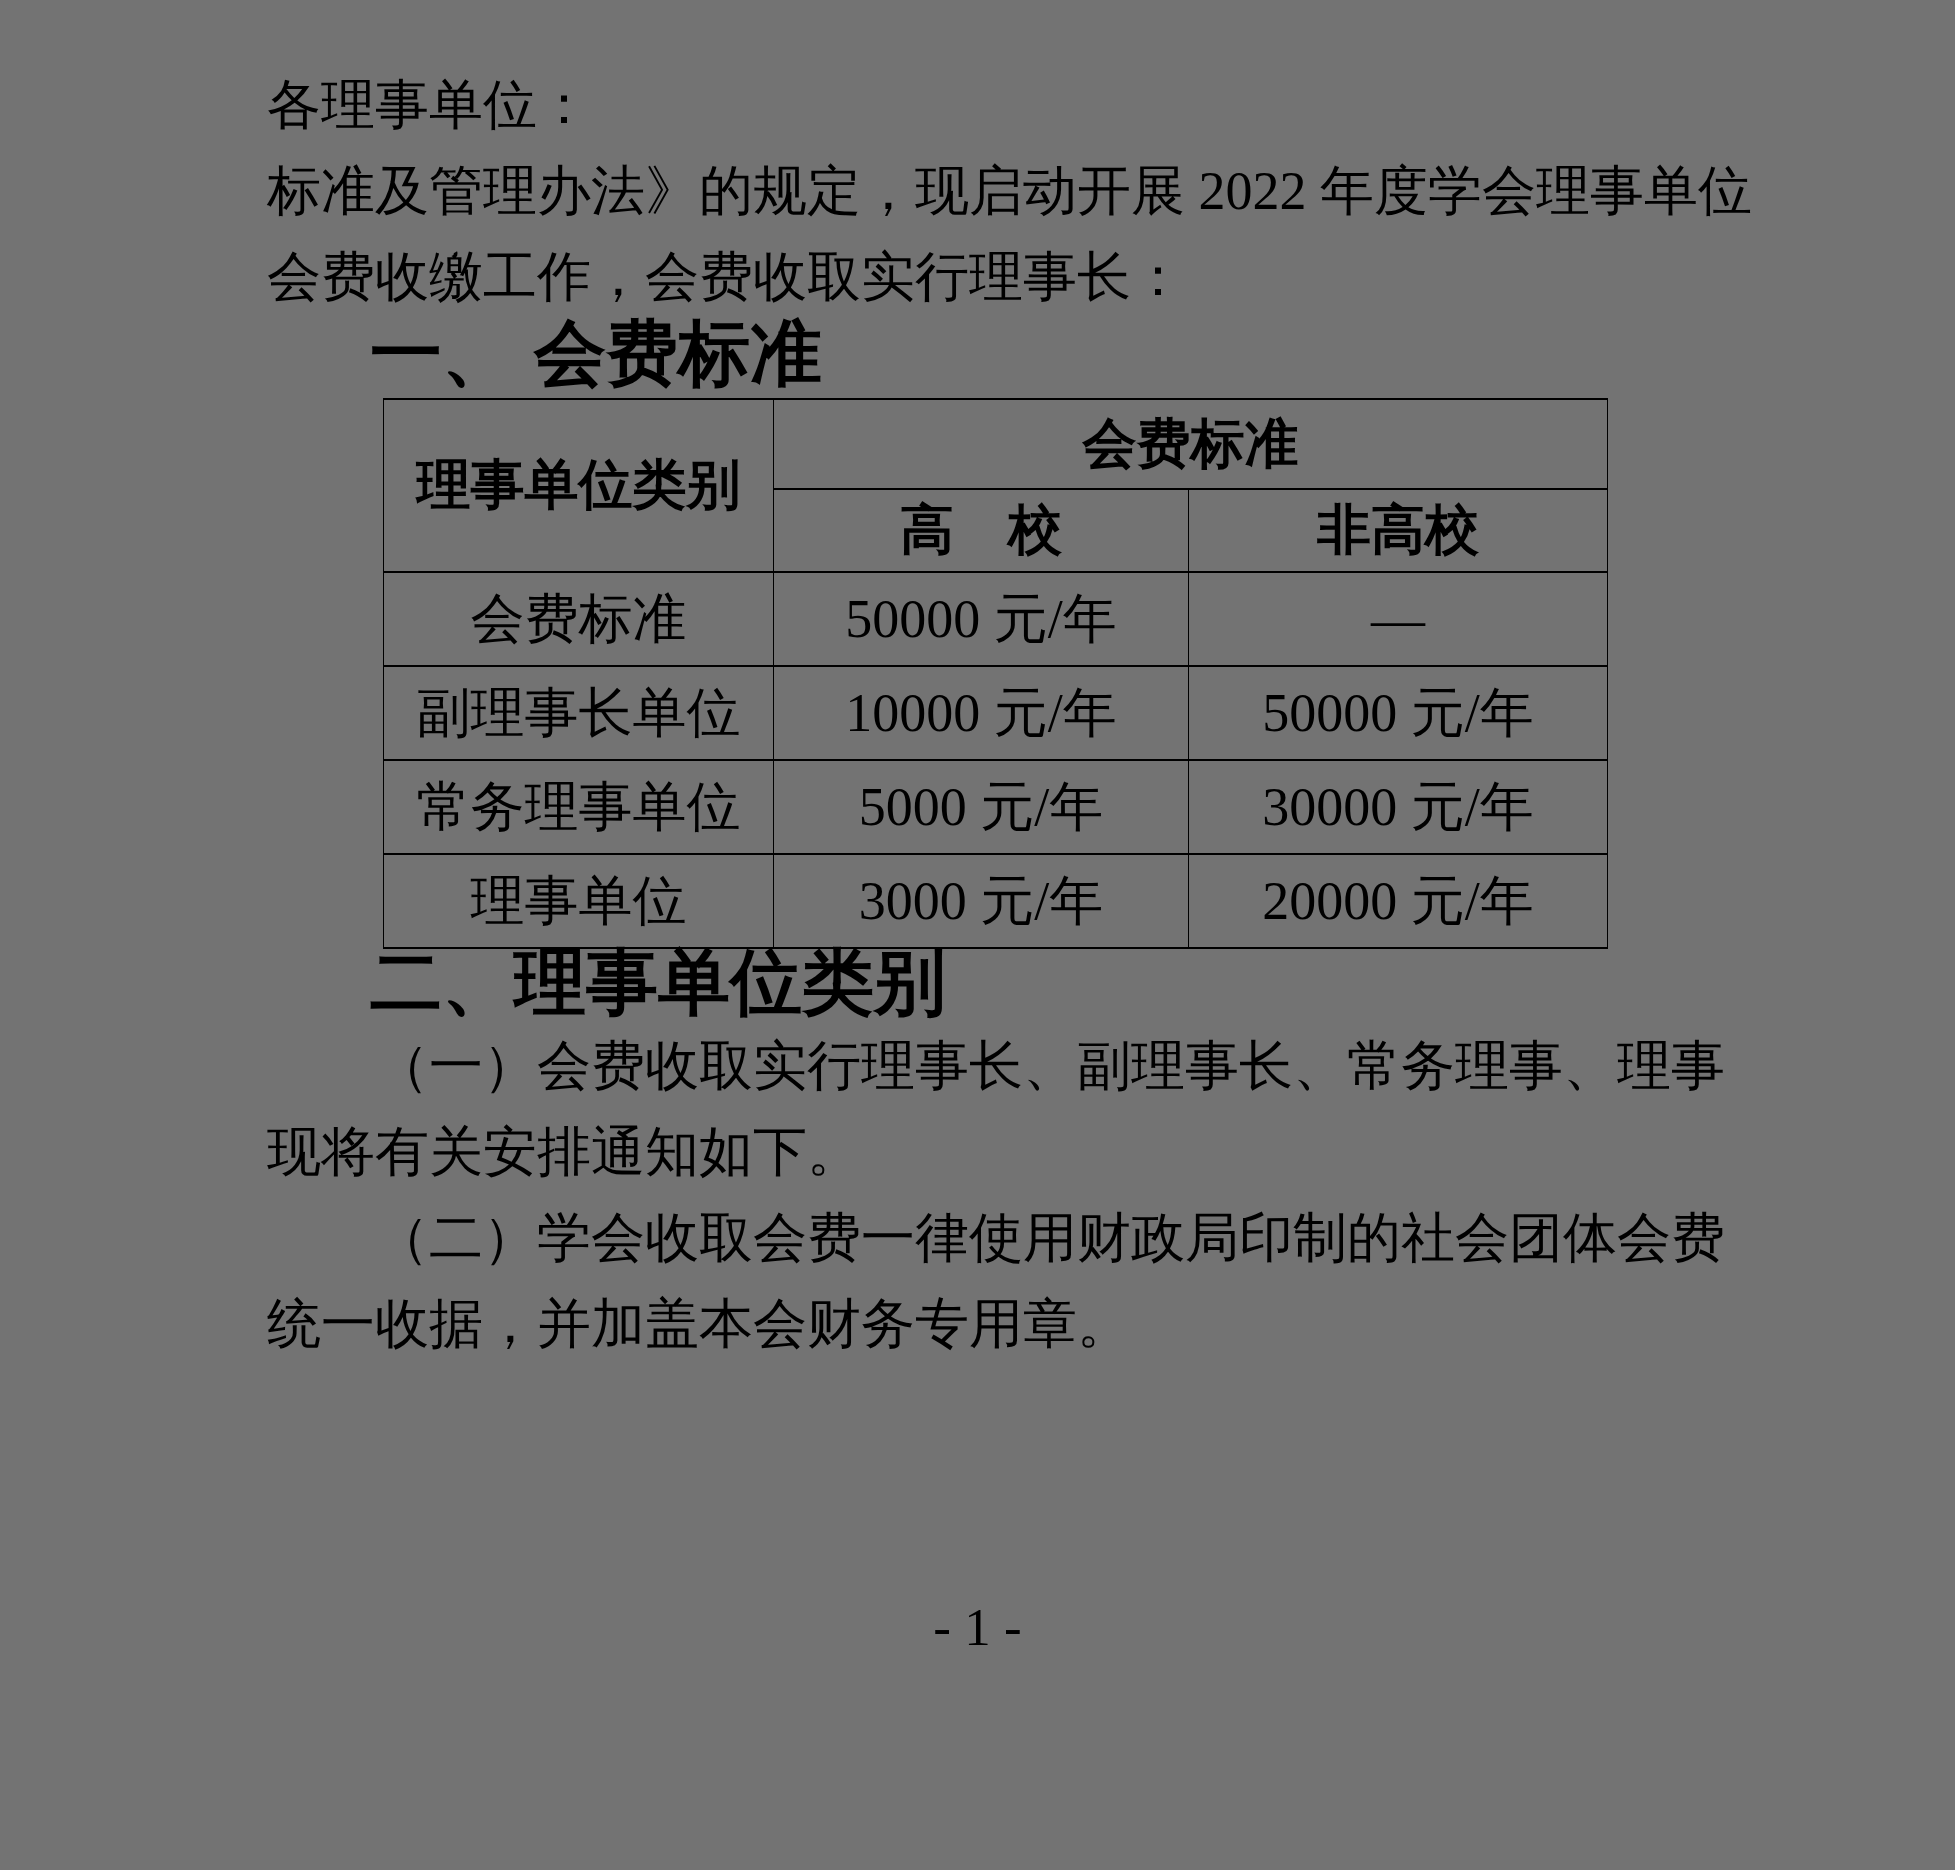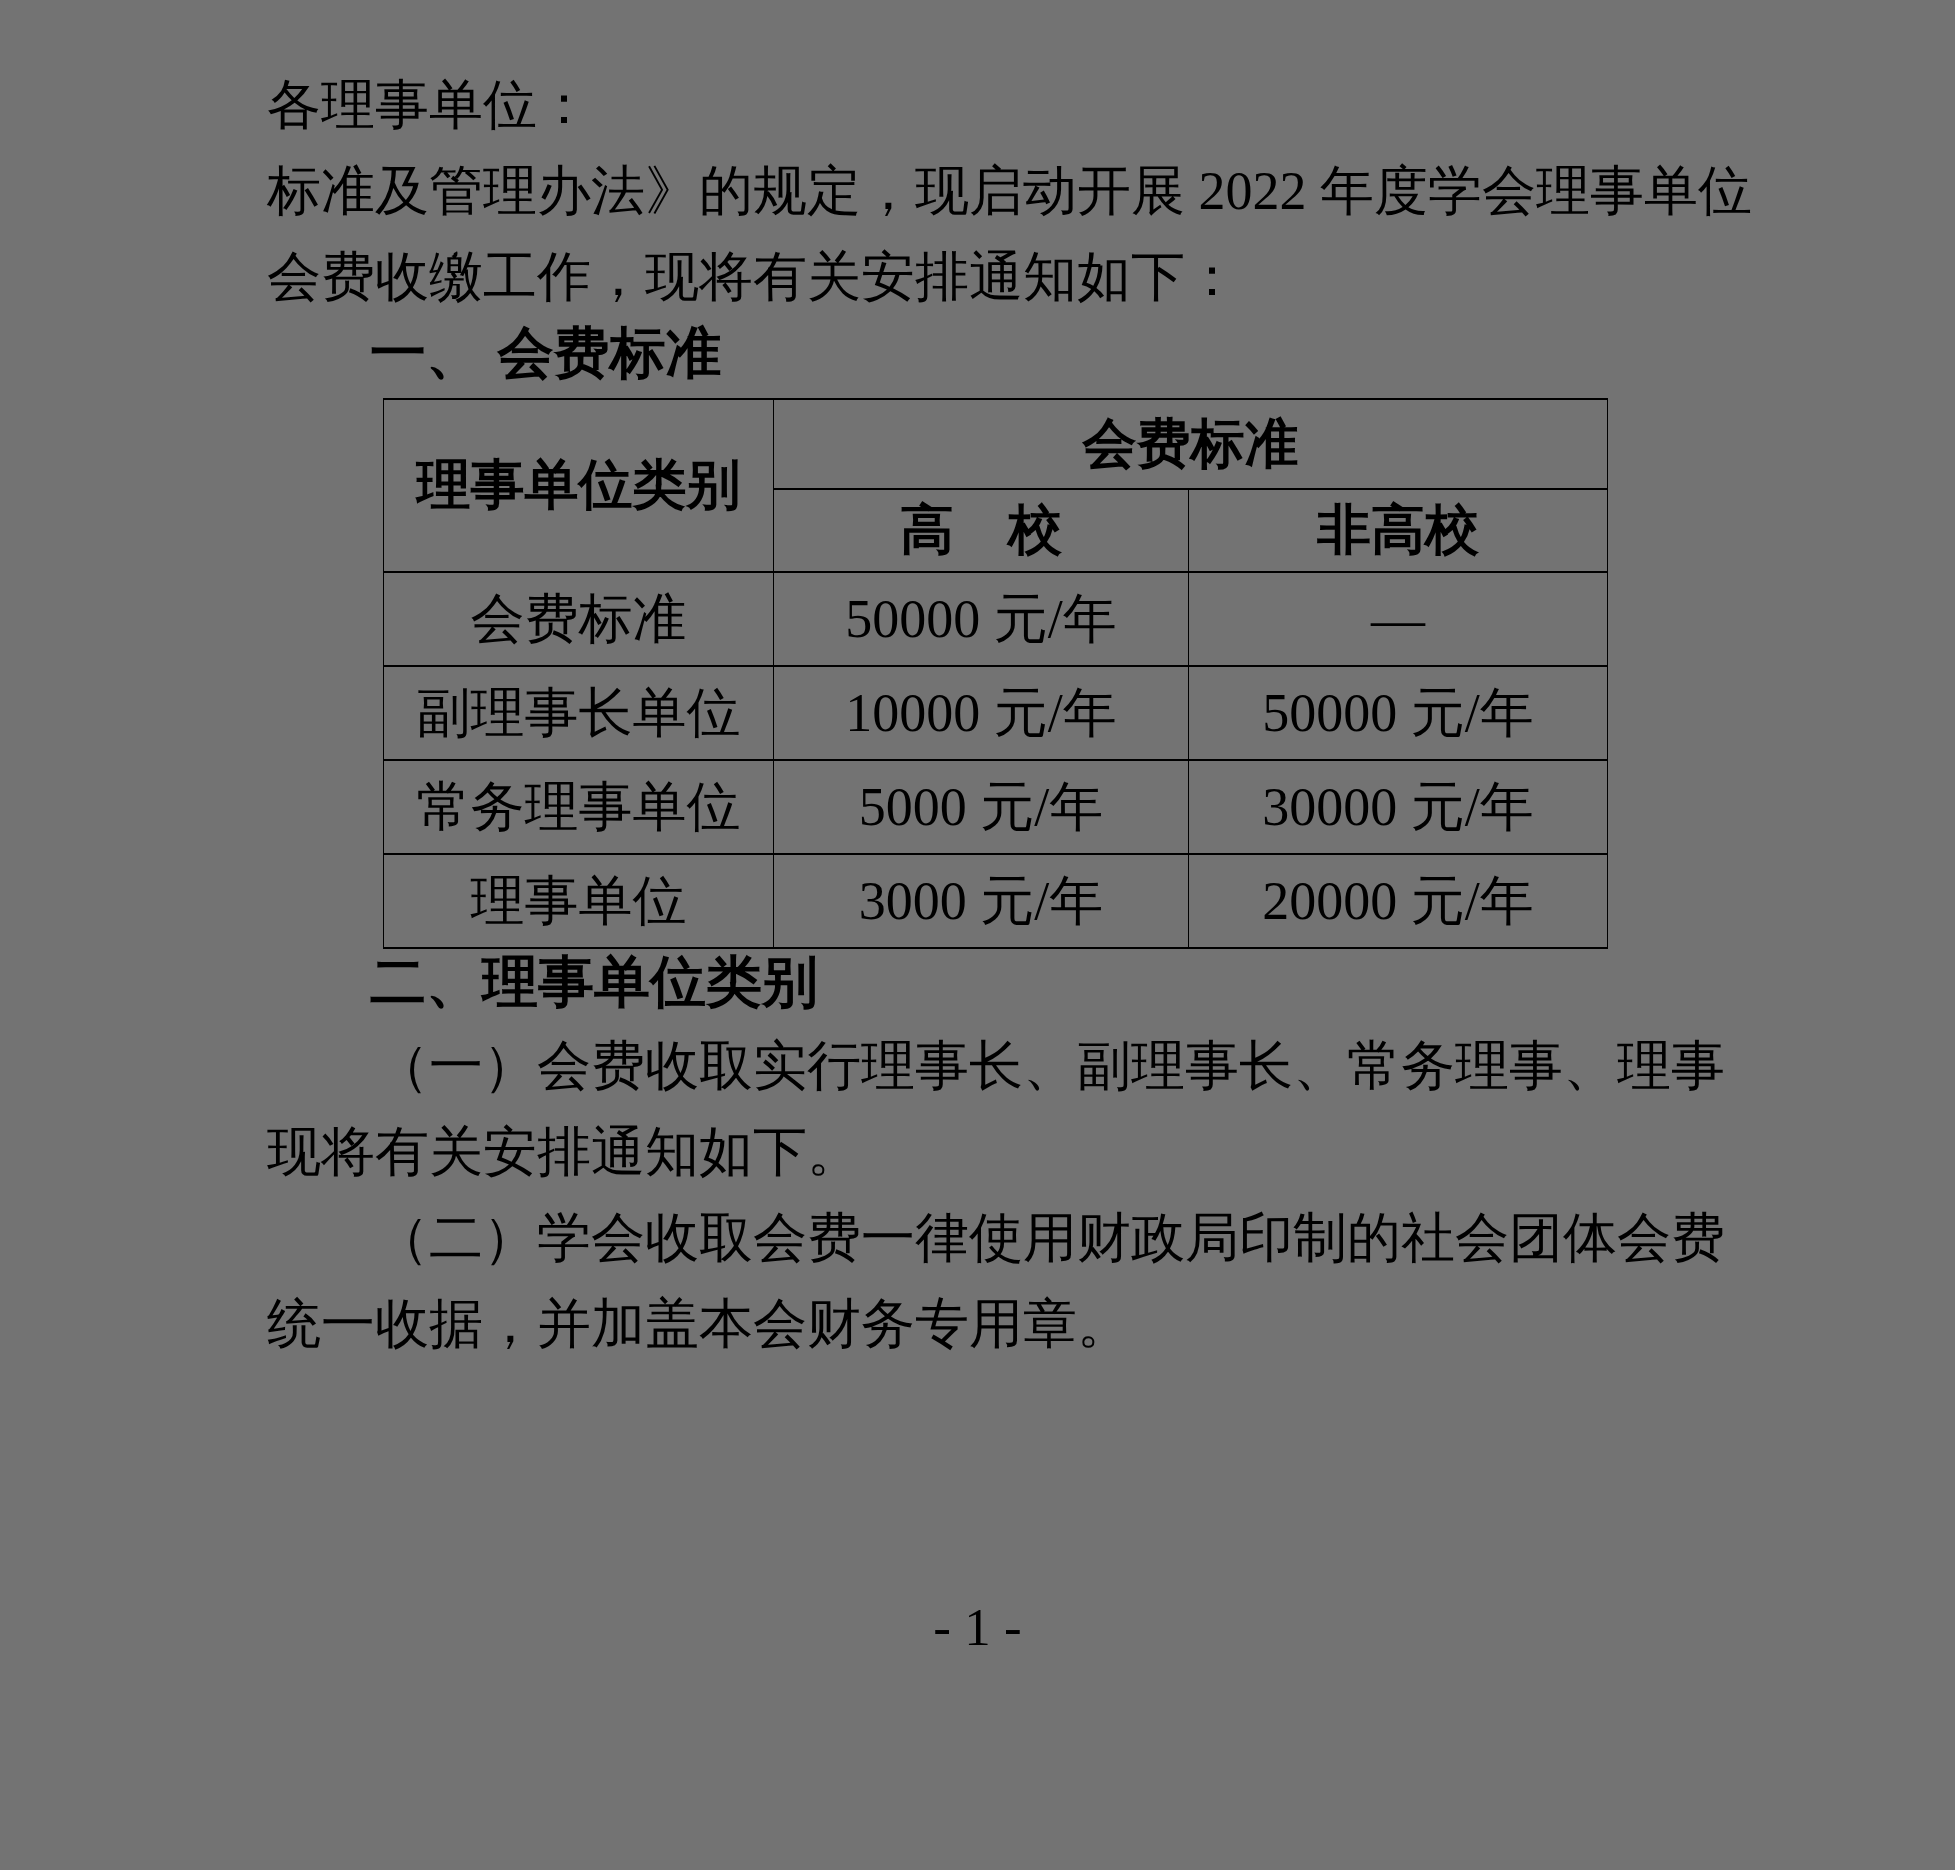--- a/index.html
+++ b/index.html
@@ -22,21 +22,21 @@
     font-size: 54px;
     line-height: 86px;
     white-space: pre;
   }
   .indent { padding-left: 108px; }
   .section-heading {
     margin: 0;
     padding-left: 103px;
     font-family: "Liberation Sans", "DejaVu Sans", sans-serif;
     font-weight: 700;
-    font-size: 56px;
+    font-size: 72px;
     line-height: 66px;
     white-space: pre;
   }
   .para { margin: 0; }
   .para-1 { margin-top: 8.2px; }
   .fee-table {
     border-collapse: collapse;
     table-layout: fixed;
     width: 1224px;
     margin-left: 116px;
@@ -79,21 +79,21 @@
 </head>
 <body>
 
 <div class="page">
   <div class="content">
 
     <div class="line">各理事单位：</div>
 
     <div class="para">
       <div class="line">标准及管理办法》的规定，现启动开展 2022 年度学会理事单位</div>
-      <div class="line">会费收缴工作，现将有关安排通知如下：</div>
+      <div class="line">会费收缴工作，会费收取实行理事长：</div>
     </div>
 
     <h2 class="section-heading">一、 会费标准</h2>
 
     <table class="fee-table">
       <colgroup>
         <col style="width:390px">
         <col style="width:415px">
         <col style="width:419px">
       </colgroup>

